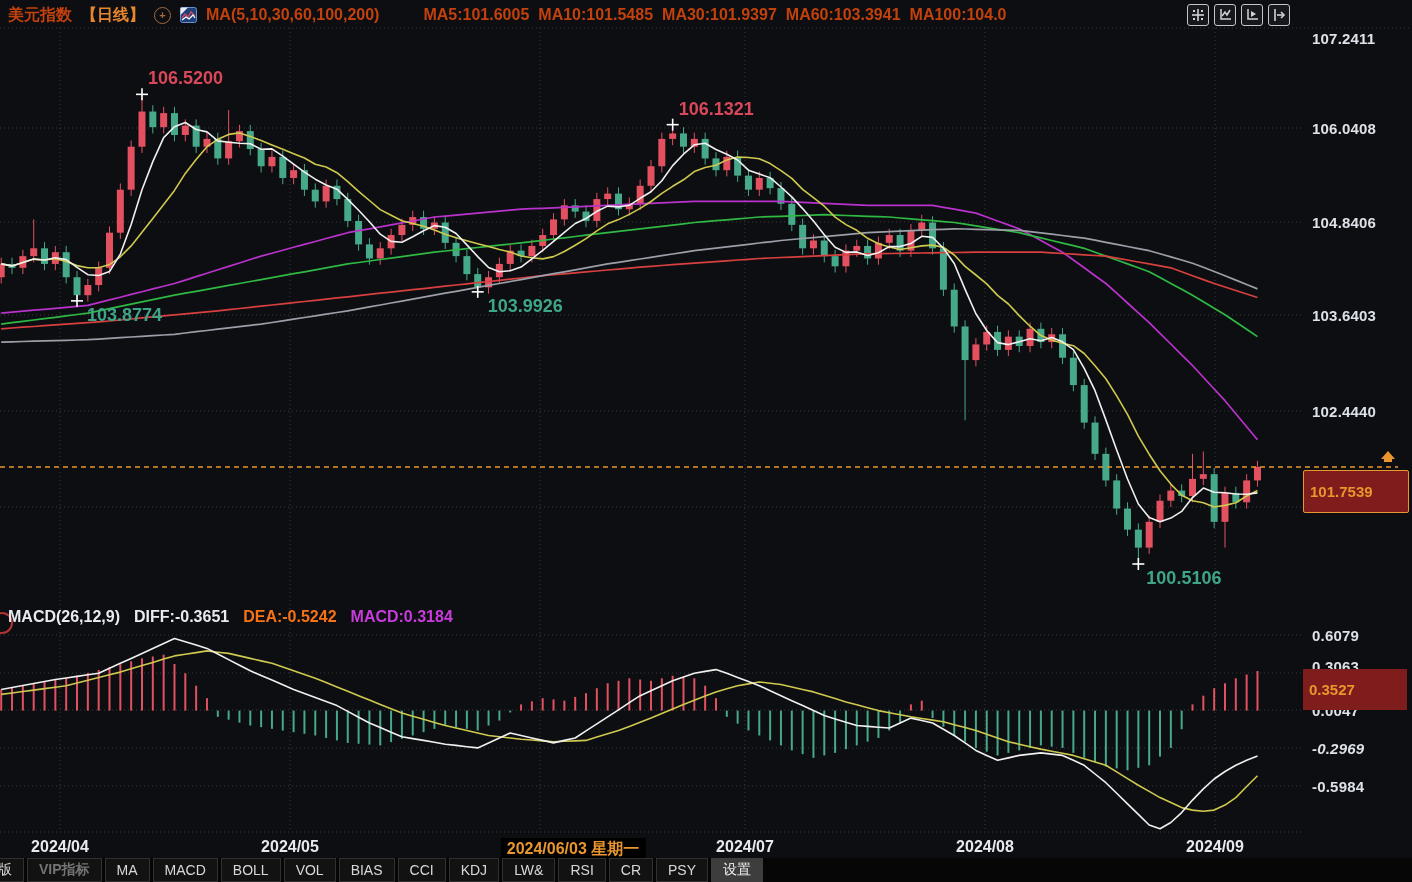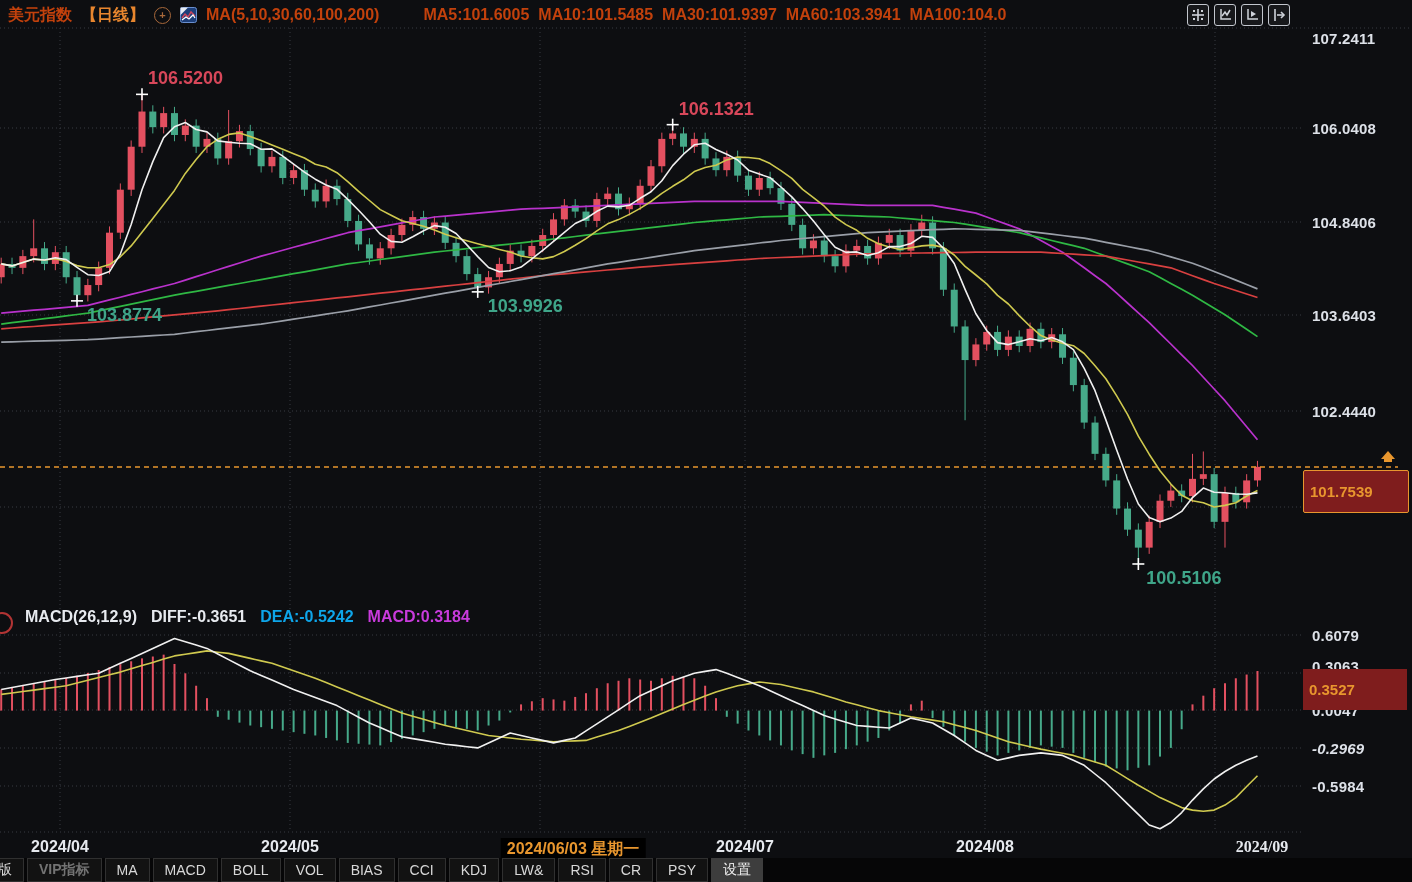--- a/index.html
+++ b/index.html
@@ -21,22 +21,22 @@
   .badge{position:absolute;background:#7f1d1d;color:#e8962e;font-size:15px;font-weight:bold;padding:12px 6px;z-index:5;}
   .price-badge{left:1303px;width:92px;border:1.5px solid #e8962e;border-radius:2px;}
   .macd-badge{left:1303px;width:92px;}
   .arrow-up{position:absolute;width:0;height:0;border-left:7px solid transparent;border-right:7px solid transparent;
             border-bottom:8px solid #e8962e;z-index:5;}
   .arrow-stem{position:absolute;width:8px;height:3px;background:#e8962e;z-index:5;}
   
   .xlab{position:absolute;top:838px;transform:translateX(-50%);font-size:16px;font-weight:bold;color:#e6e9ee;z-index:4;white-space:nowrap;}
   .xlab.hl{background:#000;color:#e8962e;padding:1px 6px;}
   
-  .macd-legend{position:absolute;left:25px;top:608px;display:flex;gap:14px;font-size:16px;font-weight:bold;z-index:4;align-items:flex-end;}
-  .macd-legend .w{color:#e7eaef;} .macd-legend .y{color:#0ea5e9;} .macd-legend .m{color:#c93bdc;}
+  .macd-legend{position:absolute;left:8px;top:608px;display:flex;gap:14px;font-size:16px;font-weight:bold;z-index:4;align-items:flex-end;}
+  .macd-legend .w{color:#e7eaef;} .macd-legend .y{color:#f97316;} .macd-legend .m{color:#c93bdc;}
   
   .toolbar{position:absolute;left:0;bottom:0;height:24px;width:100%;display:flex;align-items:stretch;gap:3px;
            background:#060607;z-index:6;}
   .tb-item{background:#121212;border:1px solid #303030;color:#d8d8d8;font-size:14px;display:flex;
            align-items:center;padding:0 11px;cursor:pointer;white-space:nowrap;}
   .tb-item.accent{color:#737373;font-weight:bold;}
   .tb-item.settings{background:#3d3d3d;border-color:#3d3d3d;color:#eee;}
   .tb-item.cut{margin-left:-14px;}
   .watermark-arc{position:absolute;left:-9px;top:612px;width:18px;height:18px;border:2px solid #b23434;
                  border-radius:50%;z-index:2;}
@@ -528,21 +528,21 @@
       <div class="ylab" style="top:702px;">0.0047</div>
       <div class="ylab" style="top:740px;font-style:italic;">-0.2969</div>
       <div class="ylab" style="top:778px;">-0.5984</div>
       <div class="ylab" style="top:658px;z-index:3;">0.3063</div>
       <div class="badge macd-badge" style="top:669px;z-index:5;">0.3527</div>
       <div class="xlab" style="left:60px;">2024/04</div>
       <div class="xlab" style="left:290px;">2024/05</div>
       <div class="xlab hl" style="left:573px;">2024/06/03 星期一</div>
       <div class="xlab" style="left:745px;">2024/07</div>
       <div class="xlab" style="left:985px;">2024/08</div>
-      <div class="xlab" style="left:1262px;font-family:Liberation Serif, serif;">2024/09</div>
+      <div class="xlab" style="left:1215px;">2024/09</div>
     </div>
 
   <div class="arrow-up" style="left:1381px;top:451px;"></div>
   <div class="arrow-stem" style="left:1384px;top:459px;"></div>
 
   <div class="watermark-arc"></div>
 
   <div class="toolbar">
       <div class="tb-item cut">版</div>
       <div class="tb-item accent">VIP指标</div>

